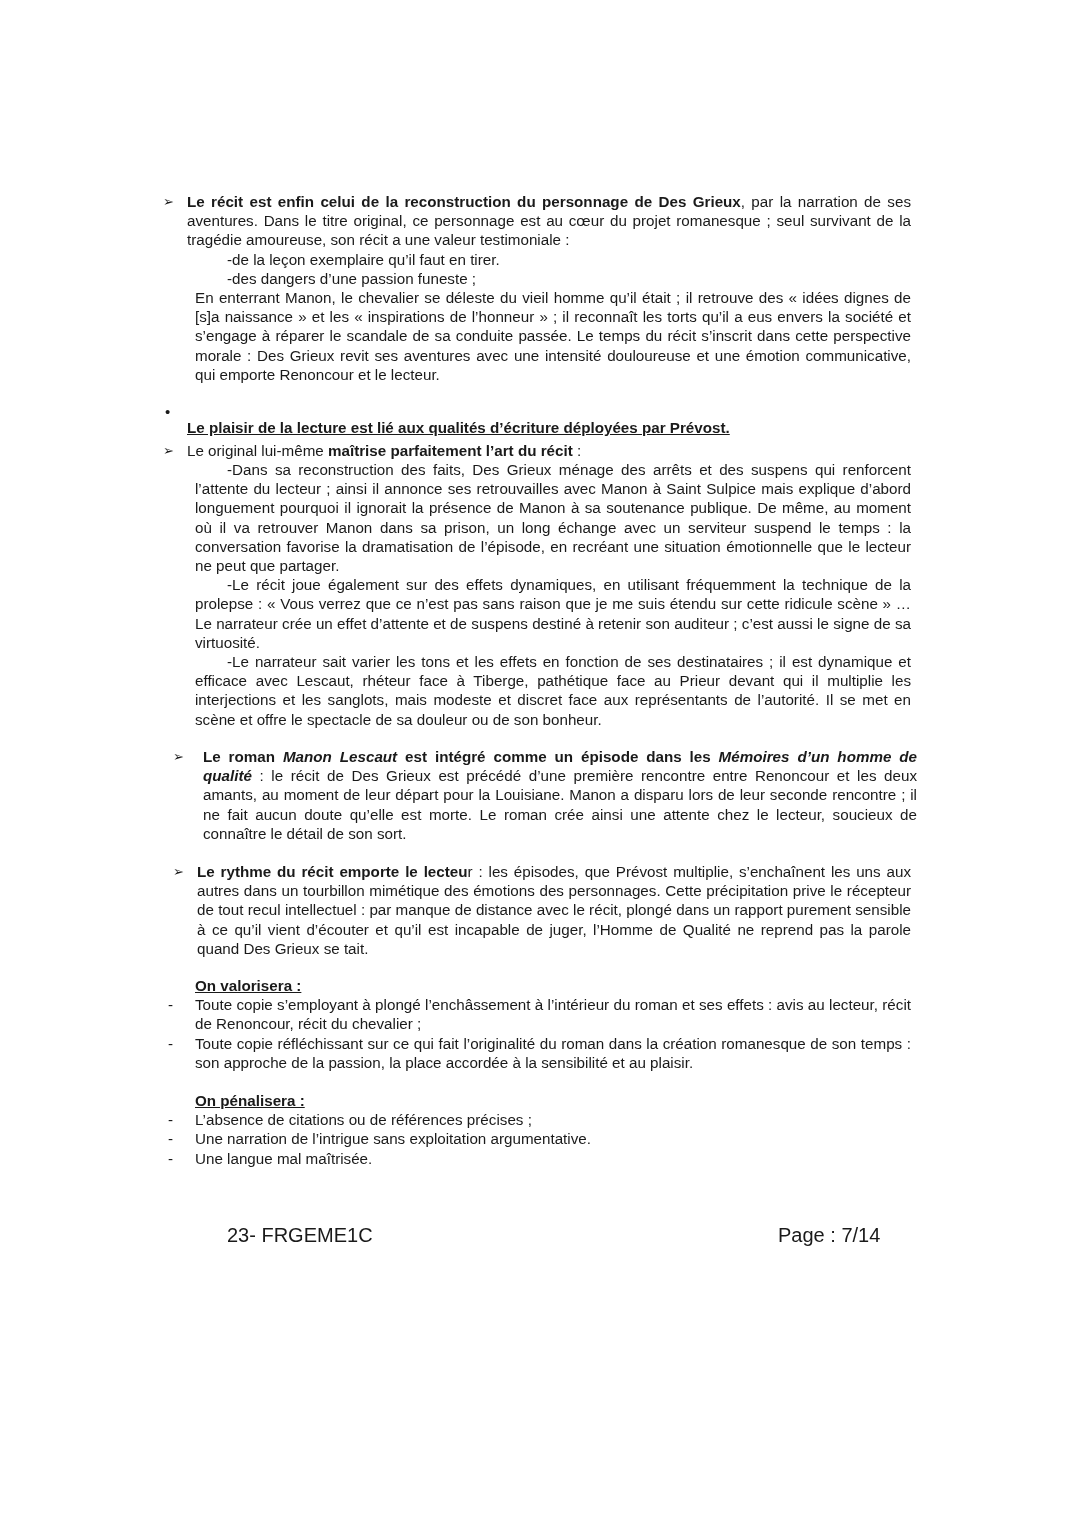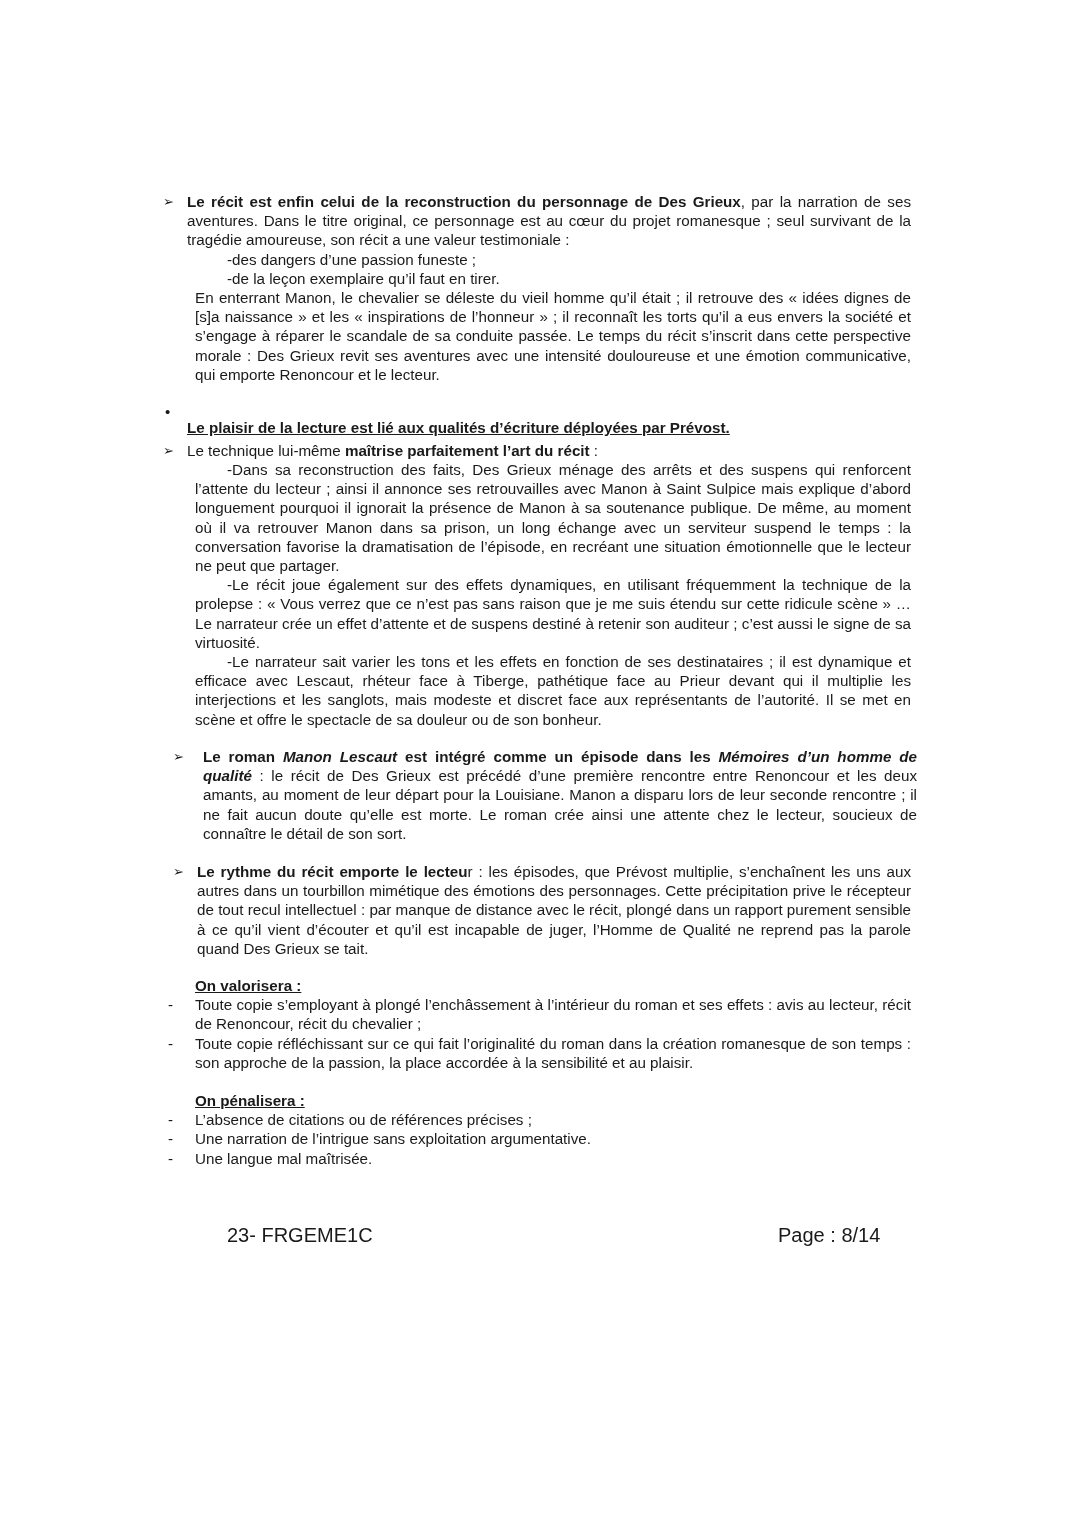--- a/index.html
+++ b/index.html
@@ -20,33 +20,33 @@
 </head>
 <body>
 
 <div class="page">
 
   <span class="bullet-arrow" style="left:163px;top:194px;">➢</span>
   <div class="blk" style="left:187px;top:192px;width:724px;">
     <p class="p"><b>Le récit est enfin celui de la reconstruction du personnage de Des Grieux</b><span>, par la narration de ses aventures. Dans le titre original, ce personnage est au cœur du projet romanesque ; seul survivant de la tragédie amoureuse, son récit a une valeur testimoniale :</span></p>
   </div>
   <div class="blk" style="left:227px;top:250px;width:684px;text-align:left;">
+    <div>-de la leçon exemplaire qu’il faut en tirer.</div>
     <div>-des dangers d’une passion funeste ;</div>
-    <div>-de la leçon exemplaire qu’il faut en tirer.</div>
   </div>
   <div class="blk" style="left:195px;top:288px;width:716px;">En enterrant Manon, le chevalier se déleste du vieil homme qu’il était ; il retrouve des « idées dignes de [s]a naissance » et les « inspirations de l’honneur » ; il reconnaît les torts qu’il a eus envers la société et s’engage à réparer le scandale de sa conduite passée. Le temps du récit s’inscrit dans cette perspective morale : Des Grieux revit ses aventures avec une intensité douloureuse et une émotion communicative, qui emporte Renoncour et le lecteur.</div>
 
   <span class="bullet-arrow" style="left:165px;top:403px;font-size:15px;">•</span>
   <div class="blk" style="left:187px;top:418px;width:724px;">
     <span class="u">Le plaisir de la lecture est lié aux qualités d’écriture déployées par Prévost.</span>
   </div>
 
   <span class="bullet-arrow" style="left:163px;top:443px;">➢</span>
   <div class="blk" style="left:187px;top:441px;width:724px;">
-    <span>Le technique lui-même </span><b>maîtrise parfaitement l’art du récit</b><span> :</span>
+    <span>Le original lui-même </span><b>maîtrise parfaitement l’art du récit</b><span> :</span>
   </div>
   <div class="blk" style="left:195px;top:460px;width:716px;">
     <p class="p ind">-Dans sa reconstruction des faits, Des Grieux ménage des arrêts et des suspens qui renforcent l’attente du lecteur ; ainsi il annonce ses retrouvailles avec Manon à Saint Sulpice mais explique d’abord longuement pourquoi il ignorait la présence de Manon à sa soutenance publique. De même, au moment où il va retrouver Manon dans sa prison, un long échange avec un serviteur suspend le temps : la conversation favorise la dramatisation de l’épisode, en recréant une situation émotionnelle que le lecteur ne peut que partager.</p>
     <p class="p ind">-Le récit joue également sur des effets dynamiques, en utilisant fréquemment la technique de la prolepse : « Vous verrez que ce n’est pas sans raison que je me suis étendu sur cette ridicule scène » … Le narrateur crée un effet d’attente et de suspens destiné à retenir son auditeur ; c’est aussi le signe de sa virtuosité.</p>
     <p class="p ind">-Le narrateur sait varier les tons et les effets en fonction de ses destinataires ; il est dynamique et efficace avec Lescaut, rhéteur face à Tiberge, pathétique face au Prieur devant qui il multiplie les interjections et les sanglots, mais modeste et discret face aux représentants de l’autorité. Il se met en scène et offre le spectacle de sa douleur ou de son bonheur.</p>
   </div>
 
   <span class="bullet-arrow" style="left:173px;top:749px;">➢</span>
   <div class="blk" style="left:203px;top:747px;width:714px;">
     <b>Le roman </b><b><i>Manon Lescaut</i></b><b> est intégré comme un épisode dans les </b><b><i>Mémoires d’un homme de qualité</i></b><span> : le récit de Des Grieux est précédé d’une première rencontre entre Renoncour et les deux amants, au moment de leur départ pour la Louisiane. Manon a disparu lors de leur seconde rencontre ; il ne fait aucun doute qu’elle est morte. Le roman crée ainsi une attente chez le lecteur, soucieux de connaître le détail de son sort.</span>
@@ -68,14 +68,14 @@
   <div class="blk" style="left:195px;top:1091px;width:716px;">
     <div class="u">On pénalisera :</div>
     <ul class="dash-list">
       <li><span class="dash">-</span><span>L’absence de citations ou de références précises ;</span></li>
       <li><span class="dash">-</span><span>Une narration de l’intrigue sans exploitation argumentative.</span></li>
       <li><span class="dash">-</span><span>Une langue mal maîtrisée.</span></li>
     </ul>
   </div>
 
   <div class="footer" style="left:227px;">23- FRGEME1C</div>
-  <div class="footer" style="left:778px;">Page : 8/14</div>
+  <div class="footer" style="left:778px;">Page : 7/14</div>
 </div>
 
 </body></html>

